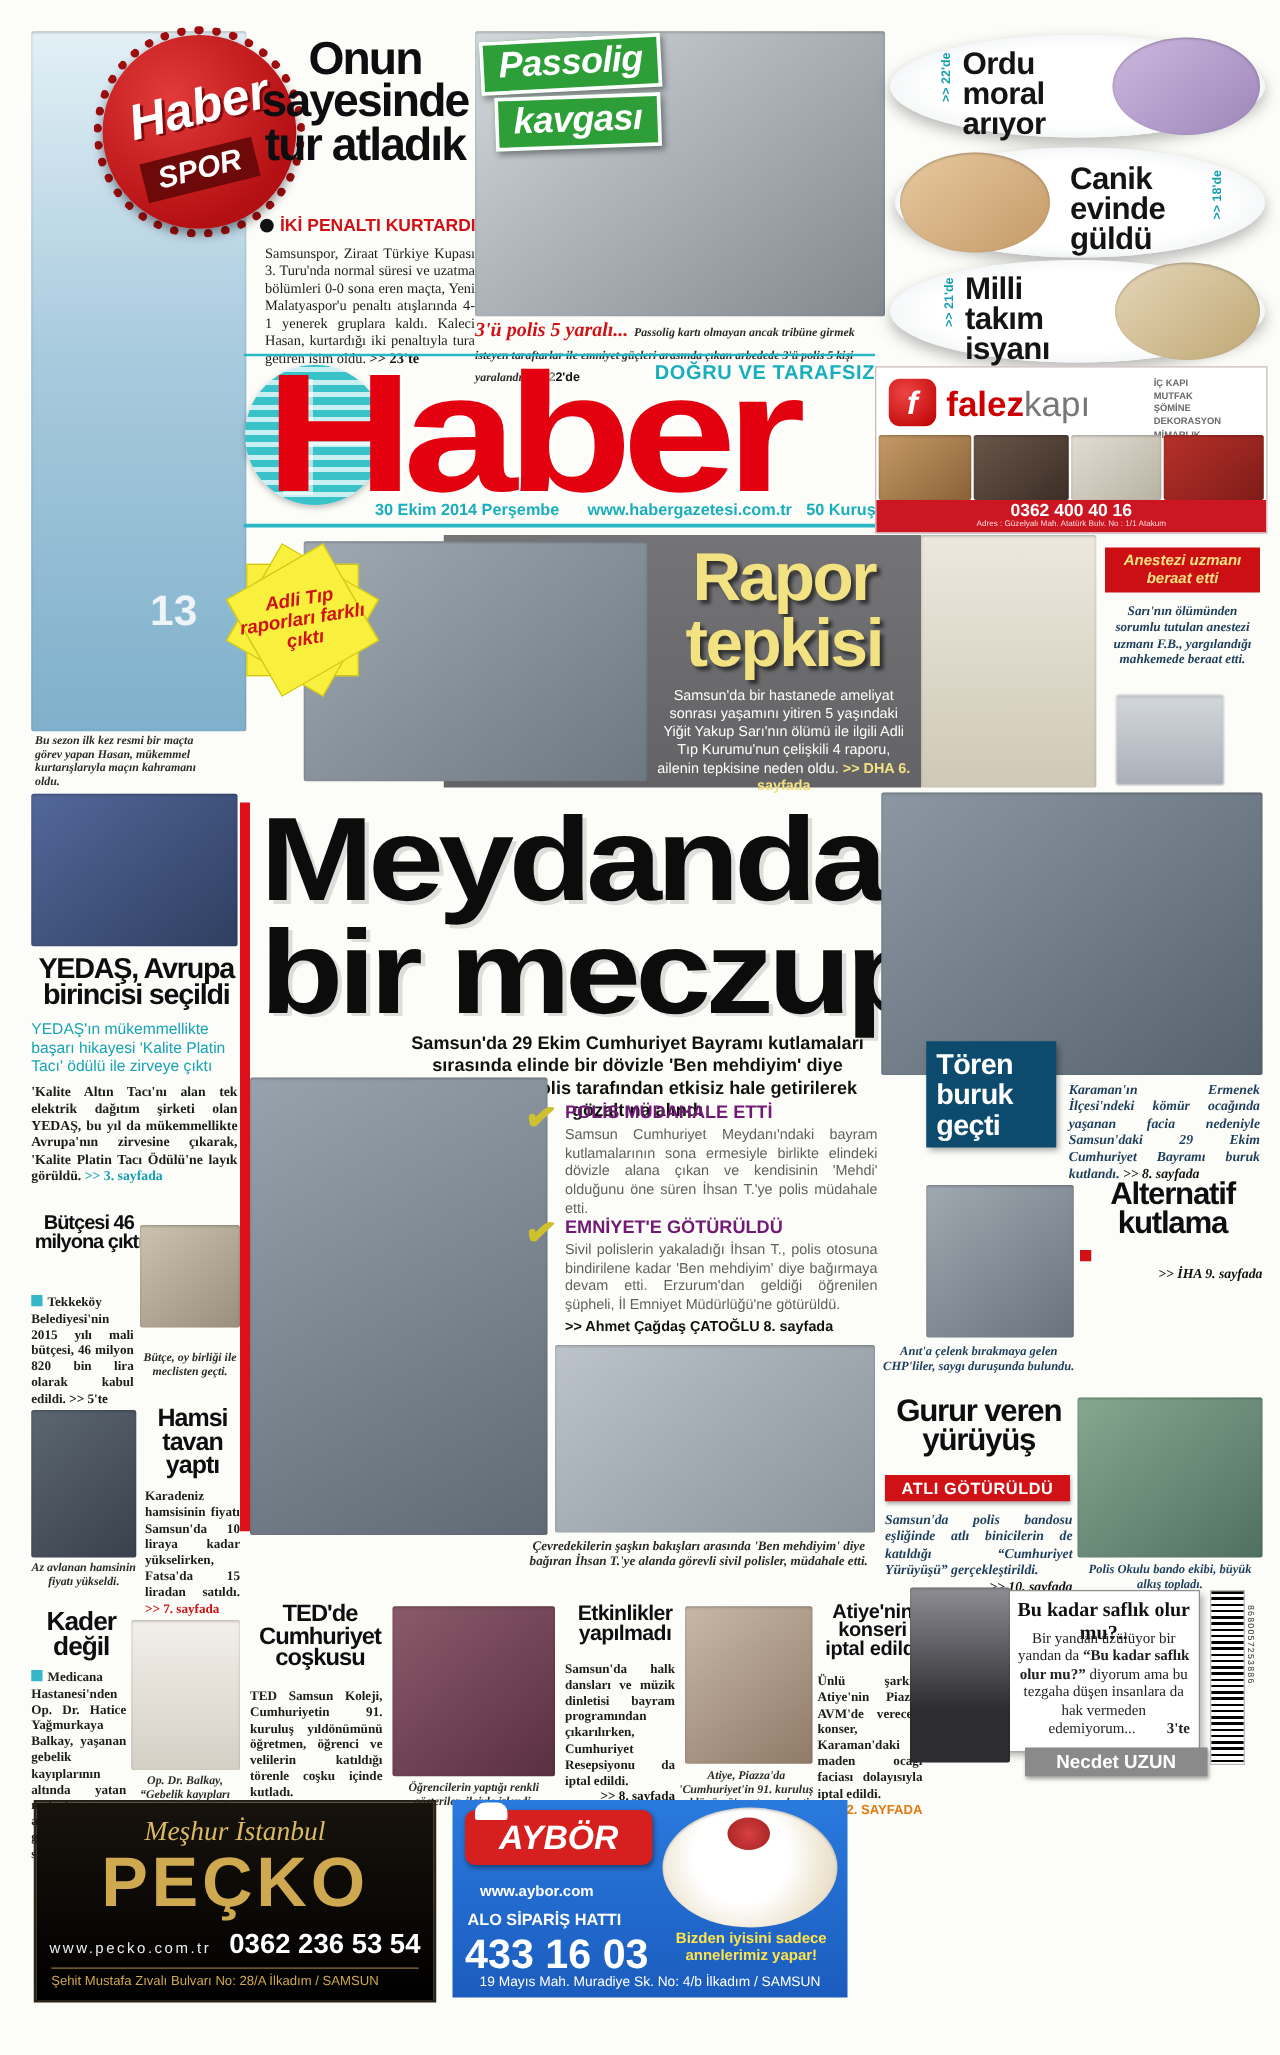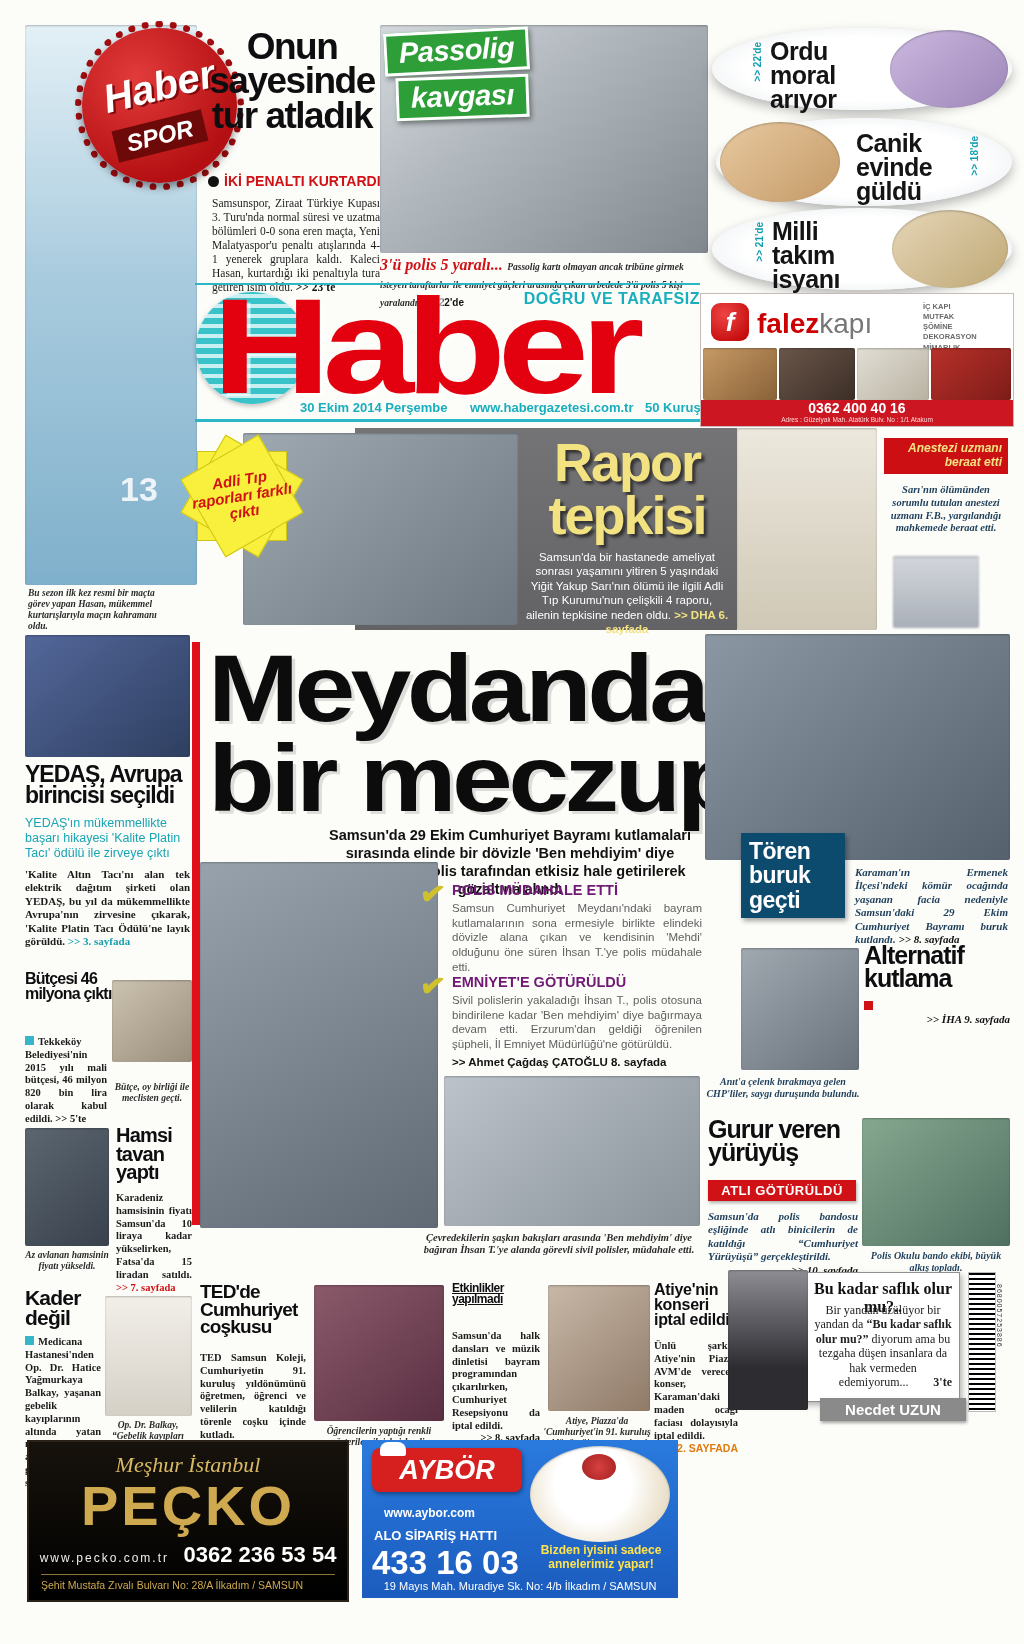--- a/index.html
+++ b/index.html
@@ -6,21 +6,21 @@
   #page{position:relative;width:1024px;height:1644px;margin:0 auto;background:#fcfcf9;
         font-family:"Liberation Sans",sans-serif;overflow:hidden;color:#111;}
   .abs{position:absolute;}
   .photo{position:absolute;border-radius:2px;box-shadow:0 1px 2px rgba(0,0,0,.25) inset;}
   .cap{font-family:"Liberation Serif",serif;font-style:italic;font-weight:bold;color:#2b2b2b;
        font-size:10px;line-height:1.15;text-align:center;}
   .serifb{font-family:"Liberation Serif",serif;font-weight:bold;color:#1c1c1c;
           text-align:justify;line-height:1.22;}
   .serifbi{font-family:"Liberation Serif",serif;font-weight:bold;font-style:italic;
            color:#1d3e5a;text-align:justify;line-height:1.22;}
-  .hl{font-weight:bold;color:#0e0e10;line-height:0.93;letter-spacing:-0.8px;}
+  .hl{font-weight:bold;color:#0e0e10;line-height:0.93;letter-spacing:-0.8px;text-align:center;}
   .refblack{font-weight:bold;color:#111;}
   .reforange{font-weight:bold;color:#e07b10;}
   .refteal{font-weight:bold;color:#149fb0;}
   .refred{font-weight:bold;color:#cc1111;}
   .vref{writing-mode:vertical-rl;transform:rotate(180deg);font-size:10px;font-weight:bold;color:#149fb0;}
   .dot{display:inline-block;width:11px;height:11px;border-radius:50%;background:#111;margin-right:5px;vertical-align:-1px;}
   .sqteal{display:inline-block;width:9px;height:9px;background:#35b6c9;margin-right:4px;}
   .sqred{display:inline-block;width:9px;height:9px;background:#d01216;margin-right:4px;}
   
   .spor-badge .jag{position:absolute;inset:-7px;border-radius:50%;border:7px dotted #a30d10;}
@@ -173,21 +173,21 @@
     <span class="txt">Adli Tıp raporları farklı çıktı</span>
   </div>
   <div class="abs rapor-hl" style="left:520px;top:437px;width:214px;">Rapor</div>
   <div class="abs rapor-hl" style="left:520px;top:490px;width:214px;">tepkisi</div>
   <div class="abs" style="left:524px;top:550px;width:206px;color:#fff;font-size:11.5px;line-height:1.25;text-align:center;">
     <span>Samsun'da bir hastanede ameliyat sonrası yaşamını yitiren 5 yaşındaki Yiğit Yakup Sarı'nın ölümü ile ilgili Adli Tıp Kurumu'nun çelişkili 4 raporu, ailenin tepkisine neden oldu.</span>
     <span style="color:#f2e282;font-weight:bold;">&gt;&gt; DHA 6. sayfada</span>
   </div>
 
   <div class="photo" style="left:737px;top:428px;width:140px;height:202px;background:linear-gradient(180deg,#ece8dd,#cfc8b6);"></div>
-  <div class="abs redbox-title" style="left:884px;top:438px;width:112px;">Anestezi uzmanı beraat etti</div>
+  <div class="abs redbox-title" style="left:884px;top:438px;width:112px;text-align:center;">Anestezi uzmanı beraat etti</div>
   <div class="abs serifbi" style="left:884px;top:484px;width:124px;font-size:10.5px;text-align:center;">Sarı'nın ölümünden sorumlu tutulan anestezi uzmanı F.B., yargılandığı mahkemede beraat etti.</div>
   <div class="photo" style="left:893px;top:556px;width:86px;height:72px;background:linear-gradient(180deg,#d3d7dc,#aab0b8);filter:blur(1px);"></div>
 
   <div class="abs" style="left:192px;top:642px;width:8px;height:583px;background:#e0101a;"></div>
   <div class="mainhl" style="left:208px;top:646px;">Meydanda</div>
   <div class="mainhl" style="left:208px;top:736px;">bir meczup</div>
   <div class="abs" style="left:318px;top:826px;width:384px;font-weight:bold;font-size:14.5px;line-height:1.25;text-align:center;">Samsun'da 29 Ekim Cumhuriyet Bayramı kutlamaları sırasında elinde bir dövizle 'Ben mehdiyim' diye bağıran kişi, polis tarafından etkisiz hale getirilerek gözaltına alındı</div>
 
   <div class="photo" style="left:200px;top:862px;width:238px;height:366px;background:linear-gradient(150deg,#97a2ac,#5f6a74);"></div>
 
@@ -259,21 +259,21 @@
   <div class="abs cap" style="left:103px;top:1420px;width:90px;font-size:9.5px;">Op. Dr. Balkay, “Gebelik kayıpları 'Kader' değil” dedi.</div>
 
   <div class="abs hl" style="left:200px;top:1283px;width:112px;font-size:19px;">TED'de Cumhuriyet coşkusu</div>
   <div class="abs serifb" style="left:200px;top:1352px;width:106px;font-size:10.5px;">
     <span>TED Samsun Koleji, Cumhuriyetin 91. kuruluş yıldönümünü öğretmen, öğrenci ve velilerin katıldığı törenle coşku içinde kutladı.</span>
     <span class="reforange" style="display:block;text-align:right;font-family:'Liberation Sans',sans-serif;">&gt;&gt; 4. SAYFADA</span>
   </div>
   <div class="photo" style="left:314px;top:1285px;width:130px;height:136px;background:linear-gradient(140deg,#8a5a6a,#5a2f42);"></div>
   <div class="abs cap" style="left:312px;top:1426px;width:134px;font-size:9.5px;">Öğrencilerin yaptığı renkli gösteriler, ilgiyle izlendi.</div>
 
-  <div class="abs hl" style="left:452px;top:1283px;width:96px;font-size:12px;letter-spacing:-0.5px;text-decoration:underline;">Etkinlikler yapılmadı</div>
+  <div class="abs hl" style="left:452px;top:1283px;width:96px;font-size:17px;letter-spacing:-0.5px;">Etkinlikler yapılmadı</div>
   <div class="abs serifb" style="left:452px;top:1330px;width:88px;font-size:10.5px;">
     <span>Samsun'da halk dansları ve müzik dinletisi bayram programından çıkarılırken, Cumhuriyet Resepsiyonu da iptal edildi.</span>
     <span class="refblack" style="font-family:'Liberation Serif',serif;display:block;text-align:right;">&gt;&gt; 8. sayfada</span>
   </div>
   <div class="photo" style="left:548px;top:1285px;width:102px;height:126px;background:linear-gradient(140deg,#c8b8a8,#907a68);"></div>
   <div class="abs cap" style="left:540px;top:1416px;width:114px;font-size:9.5px;">Atiye, Piazza'da 'Cumhuriyet'in 91. kuruluş yıldönümü' pastasını kesti.</div>
 
   <div class="abs hl" style="left:654px;top:1283px;width:88px;font-size:16px;letter-spacing:-0.3px;">Atiye'nin konseri iptal edildi</div>
   <div class="abs serifb" style="left:654px;top:1340px;width:84px;font-size:10.5px;">
     <span>Ünlü şarkıcı Atiye'nin Piazza AVM'de vereceği konser, Karaman'daki maden ocağı faciası dolayısıyla iptal edildi.</span>

